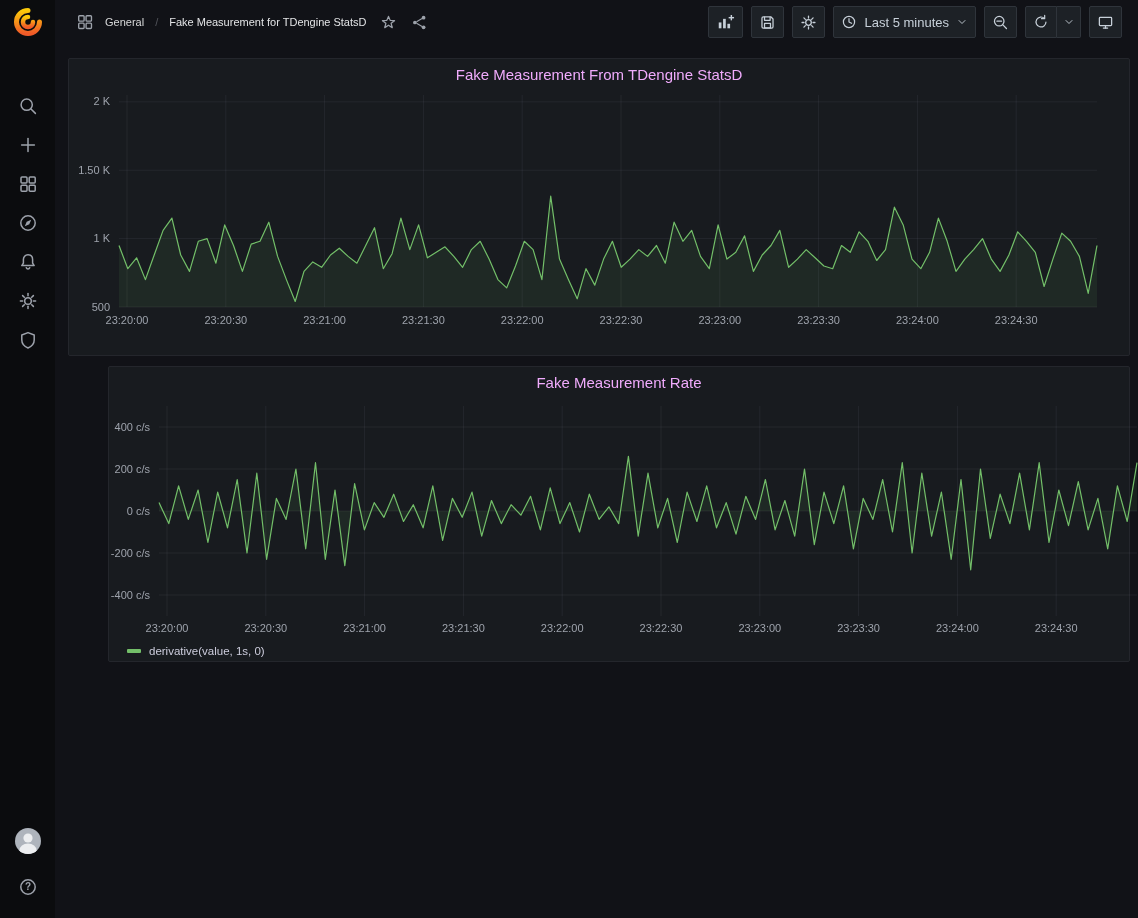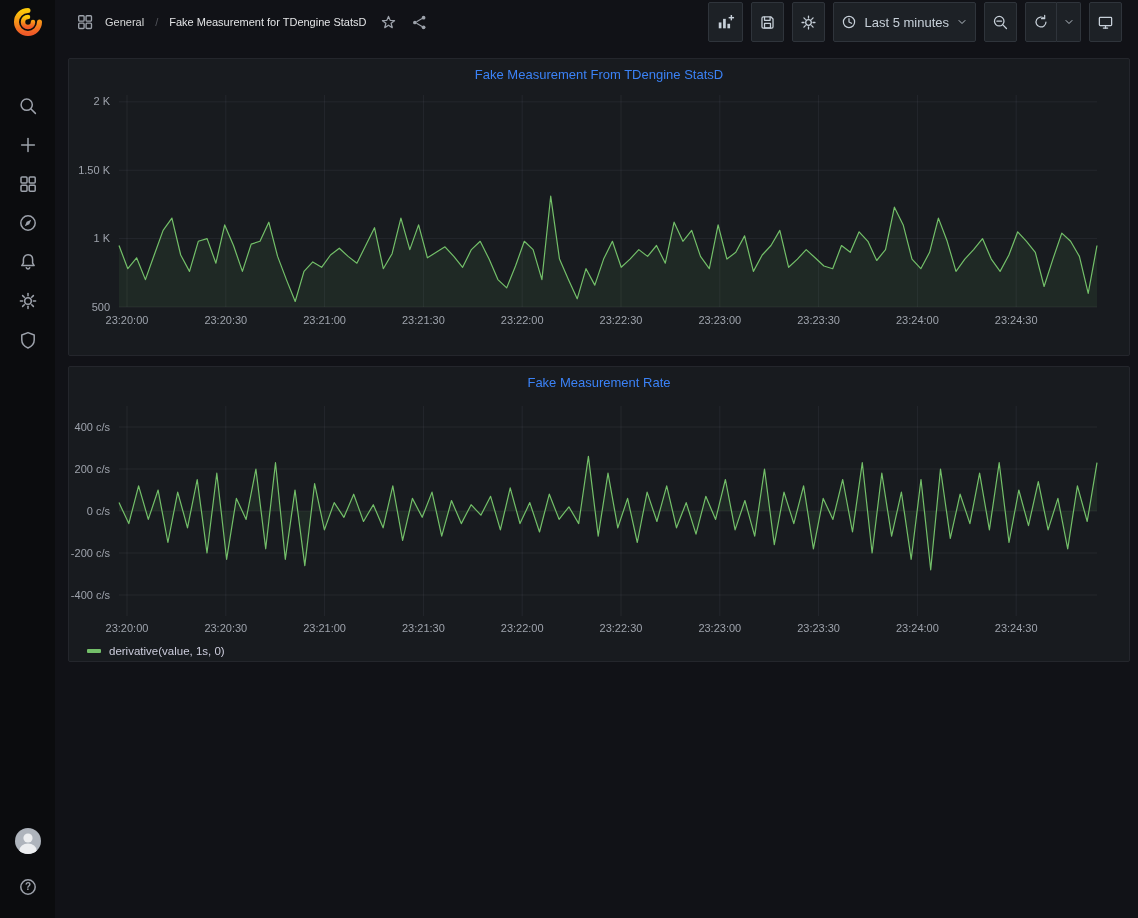--- a/index.html
+++ b/index.html
@@ -22,34 +22,34 @@
   
   .topbar { position: absolute; left: 55px; top: 0; right: 0; height: 44px; display: flex; align-items: center;
             padding: 0 16px 0 21px; background: #111217; }
   .crumb { display: flex; align-items: center; gap: 11px; font-size: 11px; }
   .crumb-folder { color: #d8d9da; cursor: pointer; }
   .crumb-sep { color: #53555c; }
   .crumb-title { color: #e3e4e6; font-weight: 500; cursor: pointer; }
   .icon-btn { color: #9da2ab; display: flex; align-items: center; cursor: pointer; background: none; border: 0; }
   .crumb-actions { display: flex; align-items: center; gap: 14px; margin-left: 14px; }
   .tb-right { margin-left: auto; display: flex; gap: 8px; align-items: center; }
-  .tbtn { height: 40px; min-width: 32px; padding: 0 7px; display: inline-flex; align-items: center; justify-content: center;
+  .tbtn { height: 32px; min-width: 32px; padding: 0 7px; display: inline-flex; align-items: center; justify-content: center;
           gap: 7px; background: #1d2126; border: 1px solid #2f343b; border-radius: 2px; color: #c7d0d9;
           cursor: pointer; font-size: 13px; font-family: "Liberation Sans", sans-serif; }
   .btn-group { display: inline-flex; }
   .btn-group .tbtn:first-child { border-radius: 2px 0 0 2px; }
   .btn-group .tbtn:last-child { border-left: 0; border-radius: 0 2px 2px 0; min-width: 24px; padding: 0 4px; }
 
   
   .content { position: absolute; left: 55px; top: 44px; right: 0; bottom: 0; padding: 14px 8px 0 13px; overflow: hidden; }
   .panel { background: #181b1f; border: 1px solid #24262c; border-radius: 2px; margin-bottom: 10px; }
   .panel-1 { height: 298px; }
-  .panel-2 { height: 296px; }
+  .panel-2 { height: 296px; margin-left: 40px; }
   .panel-title { height: 30px; display: flex; align-items: center; justify-content: center;
-                 font-size: 13px; font-weight: 500; color: #3b82f6; cursor: pointer; }
+                 font-size: 15px; font-weight: 500; color: #f0abfc; cursor: pointer; }
   .chart-svg { display: block; }
   .chart-svg text { font-family: "Liberation Sans", sans-serif; font-size: 11px; fill: #9ea3ac; }
   .legend { display: flex; align-items: center; gap: 8px; padding: 3px 0 0 18px; height: 24px;
             font-size: 11.5px; color: #ccccdc; cursor: pointer; }
   .legend-swatch { width: 14px; height: 4px; border-radius: 1px; display: inline-block; background: #73bf69; }
 </style>
 </head>
 <body>
 
 <div id="app">

